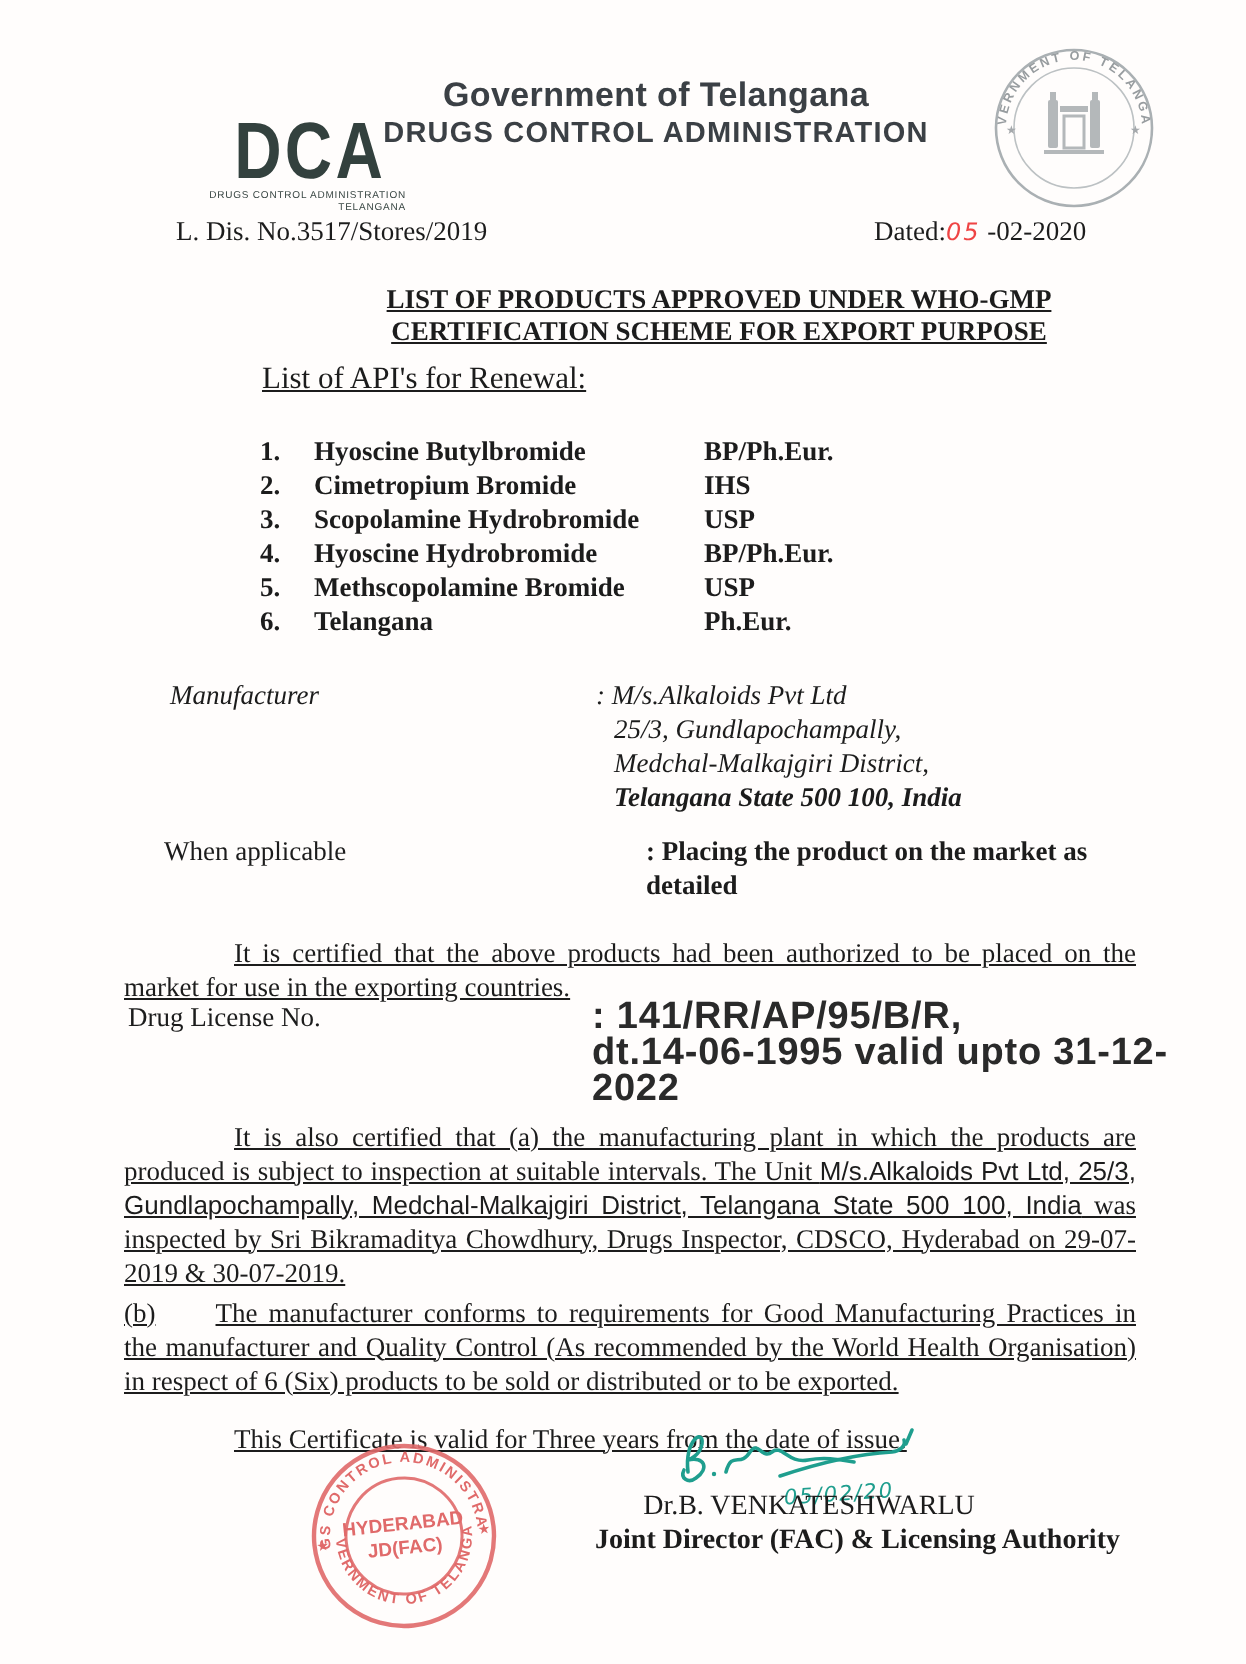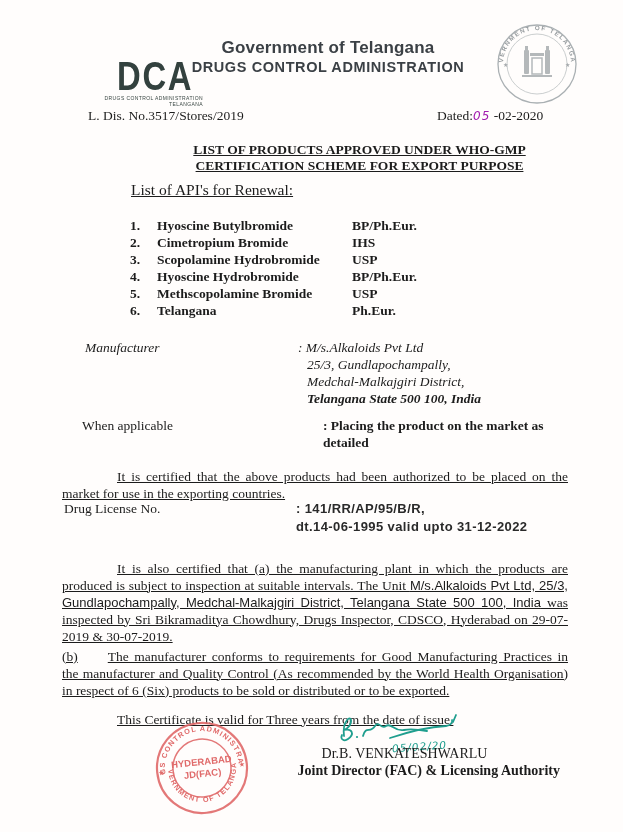--- a/index.html
+++ b/index.html
@@ -20,21 +20,21 @@
   .dca-sub{font-family:"Liberation Sans",sans-serif;font-size:5px;letter-spacing:.4px;line-height:6px;color:#3a4744;}
   .org-block{left:168px;top:38px;width:320px;text-align:center;color:#3b4045;
     font-family:"Liberation Sans",sans-serif;font-weight:bold;}
   .org1{font-size:17px;line-height:20px;letter-spacing:.2px;}
   .org2{font-size:14.5px;line-height:18px;letter-spacing:.6px;}
   .seal{left:495px;top:22px;}
 
   
   .dis-no{left:88px;top:108px;font-size:13.5px;}
   .dated{left:437px;top:108px;font-size:13.5px;}
-  .hand-blue{color:#a21caf;font-style:italic;font-family:"DejaVu Sans",sans-serif;font-size:12px;letter-spacing:1px;}
+  .hand-blue{color:#ef4444;font-style:italic;font-family:"DejaVu Sans",sans-serif;font-size:12px;letter-spacing:1px;}
 
   
   .title{left:0;top:142px;width:623px;text-align:center;font-weight:bold;font-size:13.5px;line-height:15.5px;padding-left:48px;}
   .title span{text-decoration:underline;}
   .section-heading{left:113px;top:181px;font-size:15.5px;font-weight:normal;text-decoration:underline;margin-left:18px;}
 
   
   .plist{left:0;top:218px;width:623px;font-weight:bold;font-size:13.5px;}
   .prow{position:relative;height:17px;}
   .pnum{position:absolute;left:130px;}
@@ -50,21 +50,21 @@
   .mfr .value{left:298px;width:270px;}
   .mfr-l4{font-weight:bold;}
   .when{left:0;top:417px;width:623px;height:36px;}
   .when .label{left:82px;}
   .when .value{left:296px;width:272px;}
   .when-l1{font-weight:bold;margin-left:27px;}
   .when-l2{padding-left:10px;}
   .dlic{left:0;top:500px;width:623px;height:36px;}
   .dlic .label{left:64px;}
   .dlic .value{left:296px;width:300px;
-    font-family:"Liberation Sans",sans-serif;font-weight:bold;font-size:13px;
+    font-family:"Liberation Sans",sans-serif;font-weight:bold;font-size:19px;
     letter-spacing:.4px;color:#2a2a2a;line-height:18px;}
 
   
   .para{left:62px;width:506px;font-size:13.5px;line-height:17px;text-align:justify;text-decoration:underline;}
   .indent{text-indent:55px;}
   .p1{top:454px;}
   .p2{top:546px;}
   .p2 .sans{font-family:"Liberation Sans",sans-serif;font-size:13px;}
   .pb{top:634px;}
   .pb-marker{margin-right:30px;}

